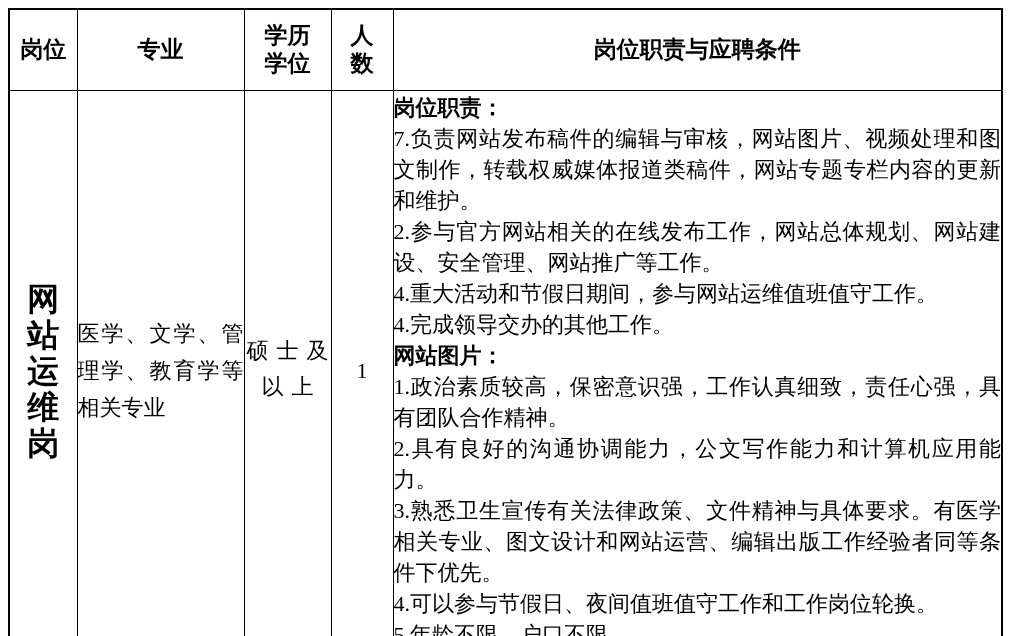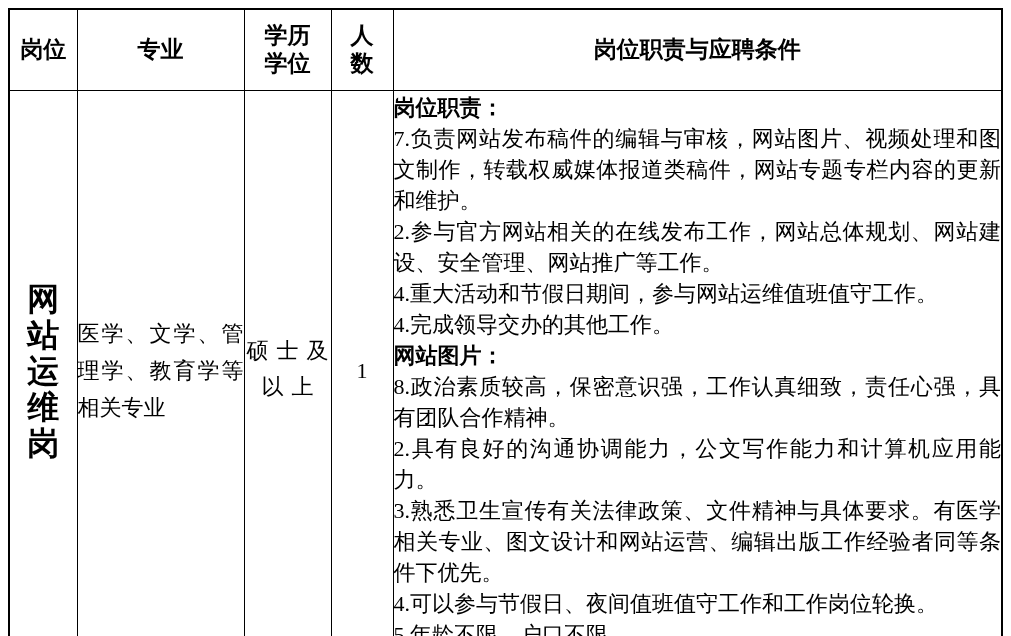--- a/index.html
+++ b/index.html
@@ -146,21 +146,21 @@
         <td class="cell-duties">
           <p class="section-title">岗位职责：</p>
           <div>
               <p>7.负责网站发布稿件的编辑与审核，网站图片、视频处理和图文制作，转载权威媒体报道类稿件，网站专题专栏内容的更新和维护。</p>
               <p>2.参与官方网站相关的在线发布工作，网站总体规划、网站建设、安全管理、网站推广等工作。</p>
               <p>4.重大活动和节假日期间，参与网站运维值班值守工作。</p>
               <p>4.完成领导交办的其他工作。</p>
             </div>
           <p class="section-title">网站图片：</p>
           <div>
-              <p>8.政治素质较高，保密意识强，工作认真细致，责任心强，具有团队合作精神。</p>
+              <p>1.政治素质较高，保密意识强，工作认真细致，责任心强，具有团队合作精神。</p>
               <p>2.具有良好的沟通协调能力，公文写作能力和计算机应用能力。</p>
               <p>3.熟悉卫生宣传有关法律政策、文件精神与具体要求。有医学相关专业、图文设计和网站运营、编辑出版工作经验者同等条件下优先。</p>
               <p>4.可以参与节假日、夜间值班值守工作和工作岗位轮换。</p>
               <p>5.年龄不限，户口不限。</p>
             </div>
         </td>
       </tr>
     </tbody>
   </table>
 </div>

